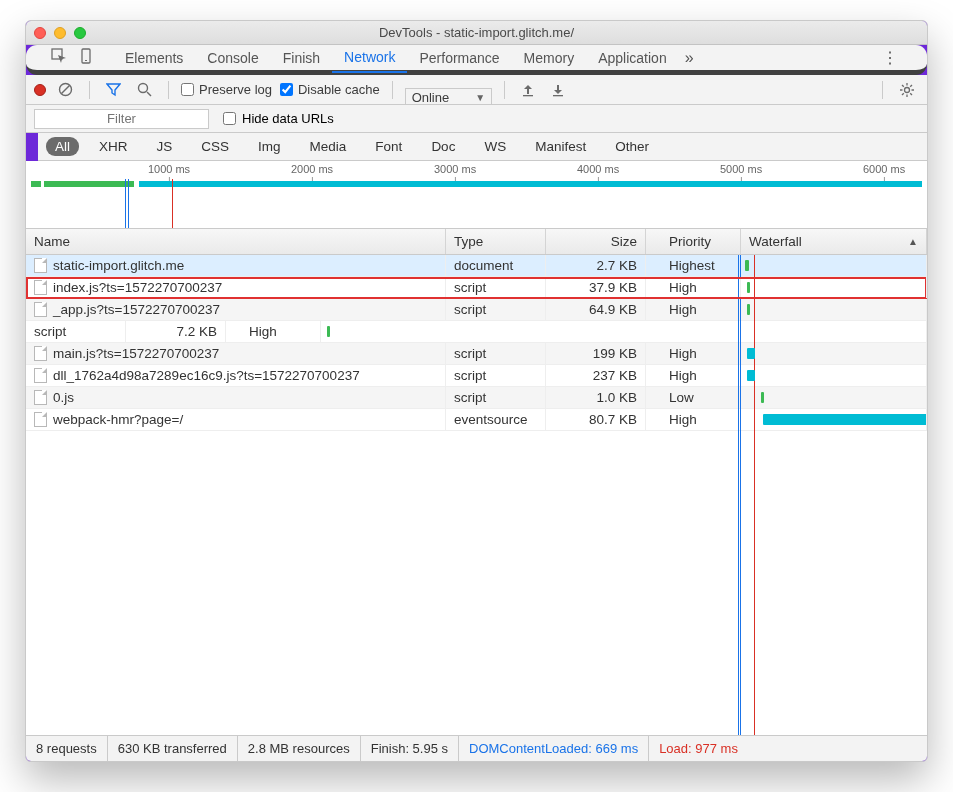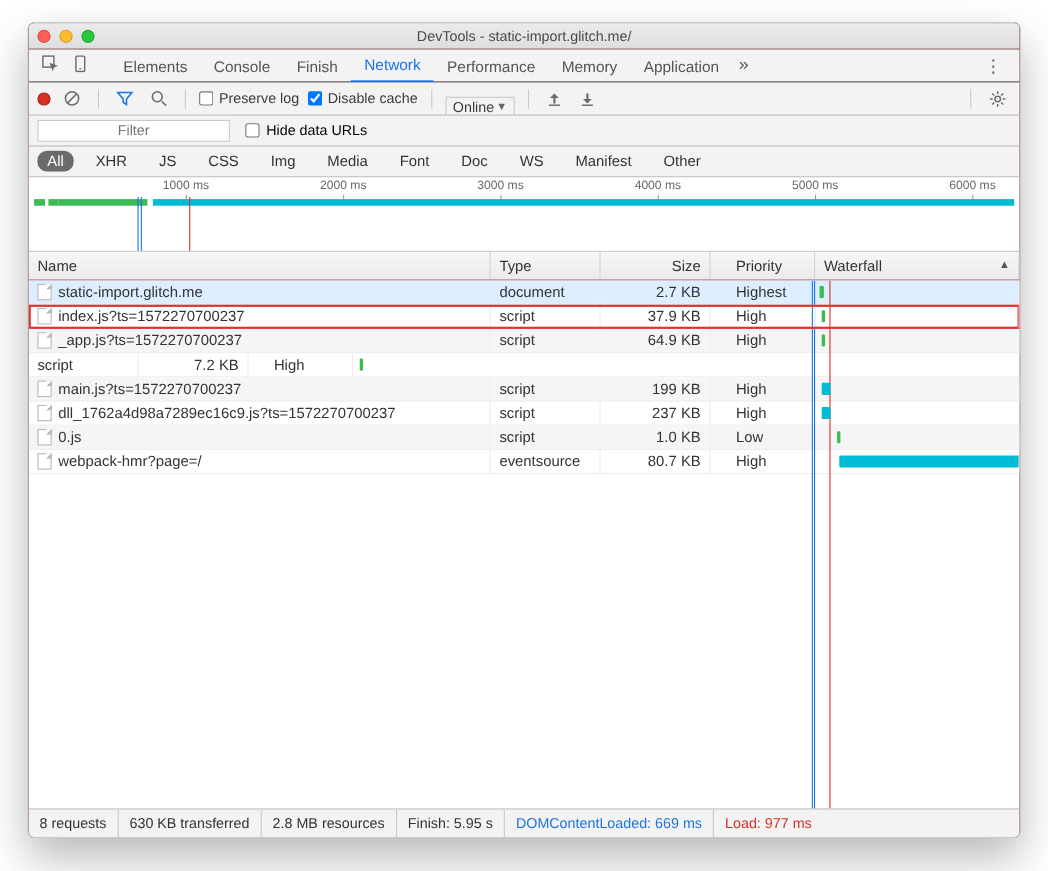--- a/index.html
+++ b/index.html
@@ -1,46 +1,46 @@
 <!DOCTYPE html>
 <html><head>
 <meta charset="utf-8">
 <style>
 * { box-sizing: border-box; margin: 0; padding: 0; font-family: -apple-system, BlinkMacSystemFont, "Segoe UI", Helvetica, Arial, sans-serif; }
 body { background: #fff; width: 953px; height: 792px; overflow: hidden; padding: 20px 25px 30px 25px; }
-.window { width: 100%; height: 100%; border: 1px solid #c9c9c9; border-radius: 6px; box-shadow: 0 18px 40px rgba(0,0,0,0.28); background: #7f1d1d; display: flex; flex-direction: column; overflow: hidden; }
+.window { width: 100%; height: 100%; border: 1px solid #c9c9c9; border-radius: 6px; box-shadow: 0 18px 40px rgba(0,0,0,0.28); background: #6d28d9; display: flex; flex-direction: column; overflow: hidden; }
 .titlebar { height: 24px; background: linear-gradient(#ebebeb,#dedede); border-bottom: 1px solid #c3c3c3; display: flex; align-items: center; padding: 0 8px; position: relative; }
 .traffic { display: flex; gap: 8px; }
 .traffic span { width: 12px; height: 12px; border-radius: 50%; display: block; }
 .t-close { background: #ff5f57; border: 1px solid #e24640; }
 .t-min { background: #febc2e; border: 1px solid #dfa023; }
 .t-max { background: #28c840; border: 1px solid #1dad2c; }
 .title { position: absolute; left: 0; right: 0; text-align: center; font-size: 13px; color: #4a4a4a; }
-.tabs { height: 30px; background: #f3f3f3; border-bottom: 1px solid #404040; display: flex; align-items: center; padding: 0 6px; gap: 0; font-size: 14px; color: #555; }
+.tabs { height: 30px; background: #f3f3f3; border-bottom: 5px solid #404040; display: flex; align-items: center; padding: 0 19px; gap: 0; font-size: 14px; color: #555; border-radius: 11px; }
 .tabs .icon-btn { padding: 4px 6px; color: #6b6b6b; cursor: pointer; }
 .tabs .sep { width: 12px; }
 .tab { padding: 0 12px; height: 30px; display: flex; align-items: center; cursor: pointer; }
 .tab.active { color: #1a73e8; border-bottom: 2px solid #1a73e8; }
 .tabs .more { margin-left: 6px; font-size: 16px; color: #555; }
 .tabs .kebab { margin-left: auto; padding: 0 10px; font-size: 16px; color: #555; cursor: pointer; }
 .toolbar { height: 30px; background: #f3f3f3; border-bottom: 1px solid #cacaca; display: flex; align-items: center; padding: 0 8px; font-size: 13px; color: #3b3b3b; gap: 8px; }
 .toolbar .rec { width: 12px; height: 12px; border-radius: 50%; background: #d93025; border: 1px solid #a52018; }
 .toolbar .ctl { padding: 0 4px; color: #555; cursor: pointer; display: flex; align-items: center; }
 .toolbar .ctl svg { display: block; }
 .toolbar .divider { width: 1px; height: 18px; background: #cacaca; margin: 0 4px; }
 .toolbar .chk { display: flex; align-items: center; gap: 5px; }
 .toolbar .chk input { width: 13px; height: 13px; }
-.toolbar .select { border: 1px solid #cacaca; padding: 1px 6px; display: flex; align-items: center; gap: 2px; font-size: 13px; margin-top: 16px; }
+.toolbar .select { border: 1px solid #cacaca; padding: 1px 6px; display: flex; align-items: center; gap: 26px; font-size: 13px; margin-top: 16px; }
 .toolbar .select .caret { font-size: 10px; color: #666; }
 .toolbar .gear { margin-left: auto; }
 .filterbar { height: 28px; background: #f3f3f3; border-bottom: 1px solid #cacaca; display: flex; align-items: center; padding: 0 8px; font-size: 13px; gap: 14px; }
 .filterbar input { width: 175px; height: 20px; padding: 0 5px; border: 1px solid #cacaca; font-size: 13px; color: #888; background: #fff; text-align: center; }
 .filterbar .chk { display: flex; align-items: center; gap: 6px; }
 .filterbar .chk input { width: 13px; height: 13px; }
-.typebar { height: 28px; background: #f3f3f3; border-bottom: 1px solid #cacaca; display: flex; align-items: center; padding: 0 8px; font-size: 13.5px; gap: 11px; }
+.typebar { height: 28px; background: #f3f3f3; border-bottom: 1px solid #cacaca; display: flex; align-items: center; padding: 0 8px; font-size: 13.5px; gap: 11px; margin-left: 12px; }
 .typebar .chip { padding: 2px 9px; cursor: pointer; color: #333; border-radius: 9px; }
 .typebar .chip.on { background: #6b6b6b; color: #fff; }
 .timeline { height: 68px; background: #fff; border-bottom: 1px solid #cacaca; position: relative; font-size: 11px; color: #666; }
 .timeline .ticks { position: absolute; top: 0; left: 0; right: 0; height: 16px; }
 .timeline .ticks span { position: absolute; top: 2px; transform: translateX(-50%); }
 .timeline .ticks span::after { content:""; position:absolute; left:50%; top:14px; width:1px; height:6px; background:#999; }
 .timeline .overview { position: absolute; top: 18px; left: 0; right: 0; height: 10px; }
 .timeline .ov-bar { position: absolute; top: 2px; height: 6px; }
 .timeline .marker { position: absolute; top: 18px; bottom: 0; width: 1px; }
 .header-row { height: 26px; background: linear-gradient(#f7f7f7,#eaeaea); border-bottom: 1px solid #cacaca; display: flex; font-size: 13.5px; color: #333; }

